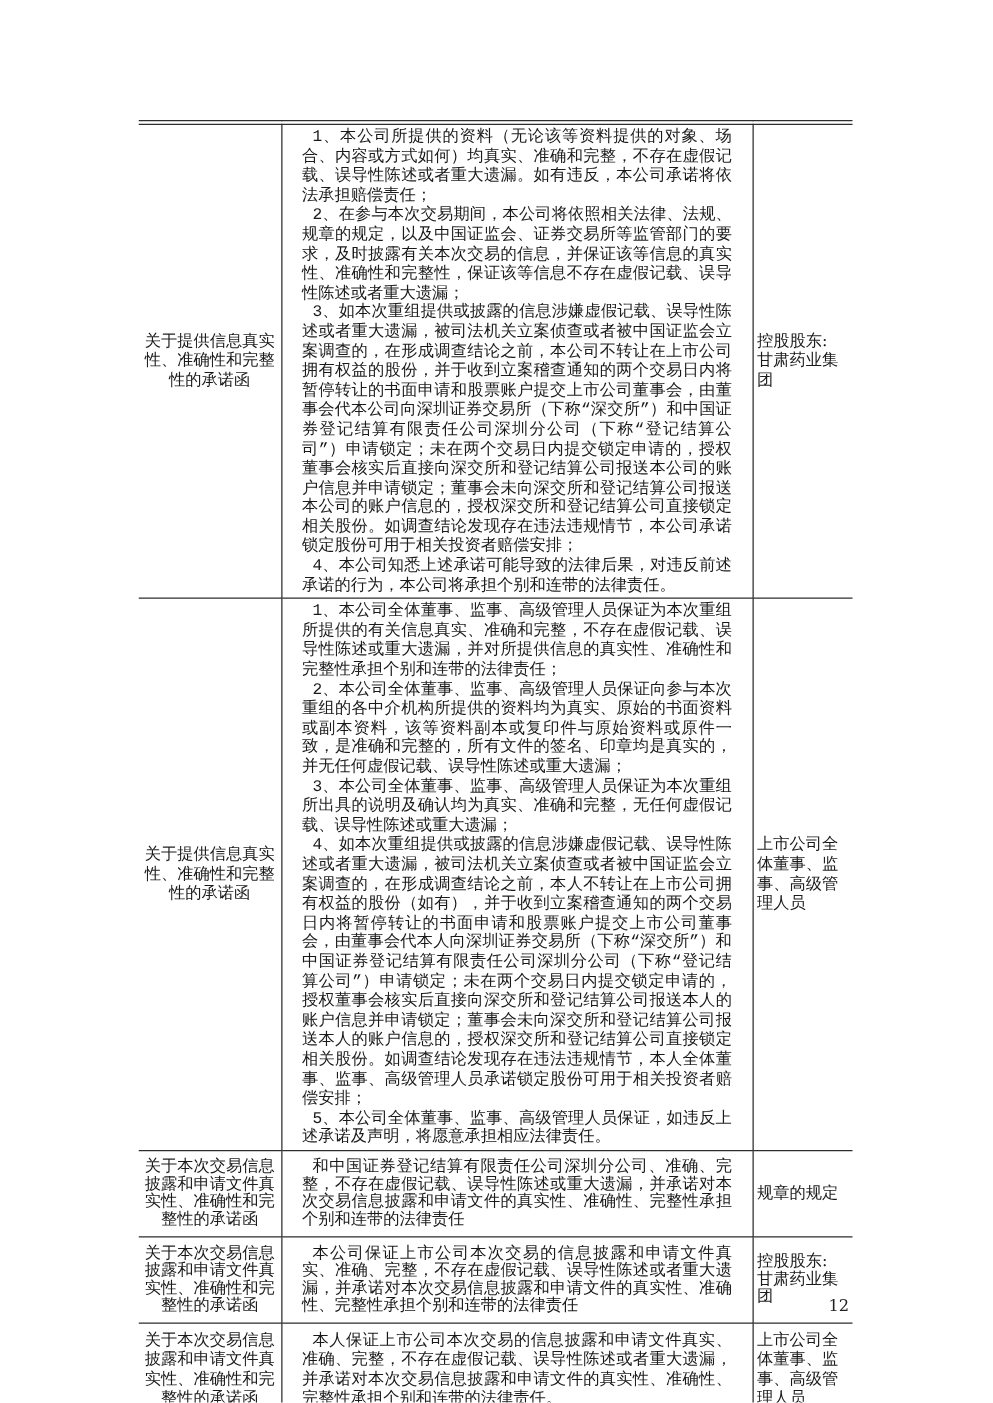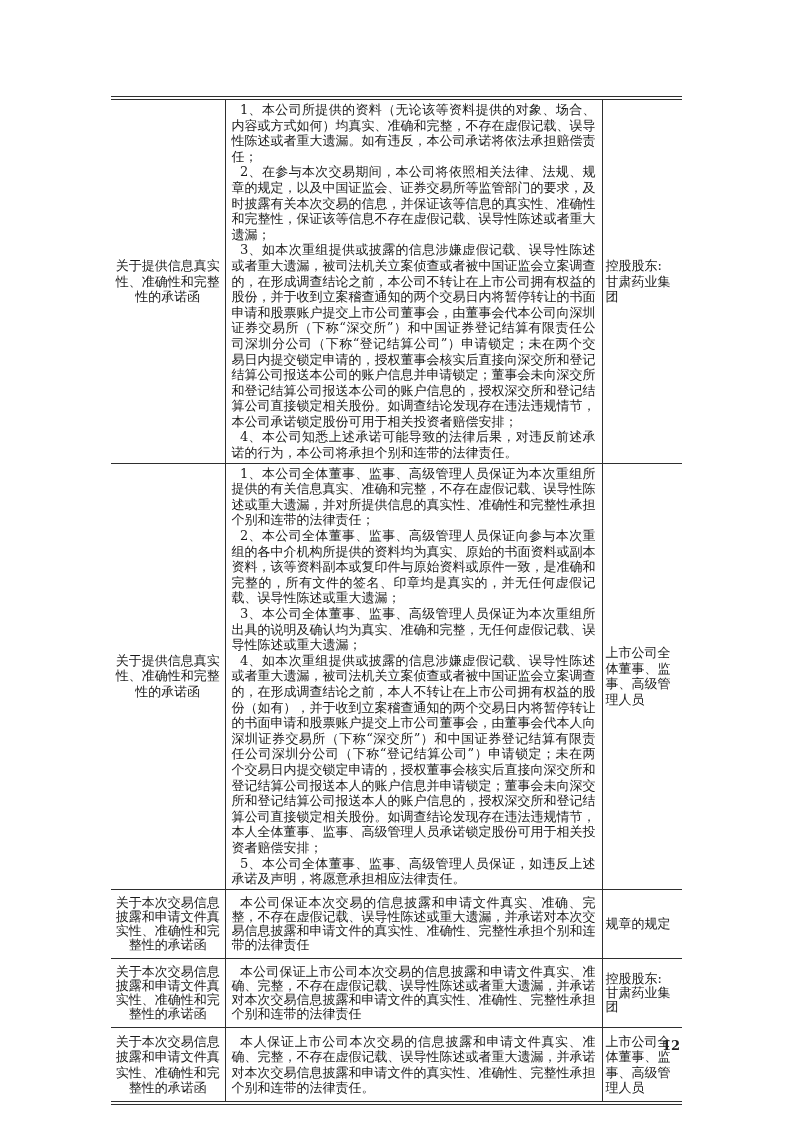--- a/index.html
+++ b/index.html
@@ -32,22 +32,23 @@
   td.label-cell {
     width: 114px;
     border-right: 1px solid #2e2e2e;
     text-align: center;
     padding: 6px 4px;
     line-height: 15.6px;
   }
   td.content-cell {
     width: 377px;
     border-right: 1px solid #2e2e2e;
-    padding: 2px 6px;
+    padding: 2px 16px;
     line-height: 15.6px;
+    font-family: Liberation Mono, monospace;
   }
   td.party-cell {
     width: 80px;
     text-align: left;
     padding: 4px 3px;
     line-height: 15.6px;
     white-space: pre-line;
     margin-left: 26px;
   }
   .content-cell p {
@@ -63,21 +64,20 @@
   tr.row-3 td, tr.row-4 td { line-height: 14px; }
   tr.row-5 td { line-height: 15.4px; }
   .page-number {
     position: absolute;
     left: 656px;
     top: 1038px;
     width: 30px;
     text-align: center;
     font-size: 13px;
     color: #222222;
-    font-weight: bold;
   }
 </style>
 </head>
 <body>
 
 <table class="doc-table">
   <tbody>
       <tr class="row-1">
     <td class="label-cell">关于提供信息真实性、准确性和完整性的承诺函</td>
     <td class="content-cell">
@@ -96,21 +96,21 @@
       <p>2、本公司全体董事、监事、高级管理人员保证向参与本次重组的各中介机构所提供的资料均为真实、原始的书面资料或副本资料，该等资料副本或复印件与原始资料或原件一致，是准确和完整的，所有文件的签名、印章均是真实的，并无任何虚假记载、误导性陈述或重大遗漏；</p>
       <p>3、本公司全体董事、监事、高级管理人员保证为本次重组所出具的说明及确认均为真实、准确和完整，无任何虚假记载、误导性陈述或重大遗漏；</p>
       <p>4、如本次重组提供或披露的信息涉嫌虚假记载、误导性陈述或者重大遗漏，被司法机关立案侦查或者被中国证监会立案调查的，在形成调查结论之前，本人不转让在上市公司拥有权益的股份（如有），并于收到立案稽查通知的两个交易日内将暂停转让的书面申请和股票账户提交上市公司董事会，由董事会代本人向深圳证券交易所（下称“深交所”）和中国证券登记结算有限责任公司深圳分公司（下称“登记结算公司”）申请锁定；未在两个交易日内提交锁定申请的，授权董事会核实后直接向深交所和登记结算公司报送本人的账户信息并申请锁定；董事会未向深交所和登记结算公司报送本人的账户信息的，授权深交所和登记结算公司直接锁定相关股份。如调查结论发现存在违法违规情节，本人全体董事、监事、高级管理人员承诺锁定股份可用于相关投资者赔偿安排；</p>
       <p>5、本公司全体董事、监事、高级管理人员保证，如违反上述承诺及声明，将愿意承担相应法律责任。</p>
     </td>
     <td class="party-cell">上市公司全体董事、监事、高级管理人员</td>
   </tr>
   <tr class="row-3">
     <td class="label-cell">关于本次交易信息披露和申请文件真实性、准确性和完整性的承诺函</td>
     <td class="content-cell">
-      <p>本公司保证本次交易的信息披露和申请文件真实、准确、完整，不存在虚假记载、误导性陈述或重大遗漏，并承诺对本次交易信息披露和申请文件的真实性、准确性、完整性承担个别和连带的法律责任</p>
+      <p>和中国证券登记结算有限责任公司深圳分公司、准确、完整，不存在虚假记载、误导性陈述或重大遗漏，并承诺对本次交易信息披露和申请文件的真实性、准确性、完整性承担个别和连带的法律责任</p>
     </td>
     <td class="party-cell">规章的规定</td>
   </tr>
   <tr class="row-4">
     <td class="label-cell">关于本次交易信息披露和申请文件真实性、准确性和完整性的承诺函</td>
     <td class="content-cell">
       <p>本公司保证上市公司本次交易的信息披露和申请文件真实、准确、完整，不存在虚假记载、误导性陈述或者重大遗漏，并承诺对本次交易信息披露和申请文件的真实性、准确性、完整性承担个别和连带的法律责任</p>
     </td>
     <td class="party-cell">控股股东:
 甘肃药业集团</td>

